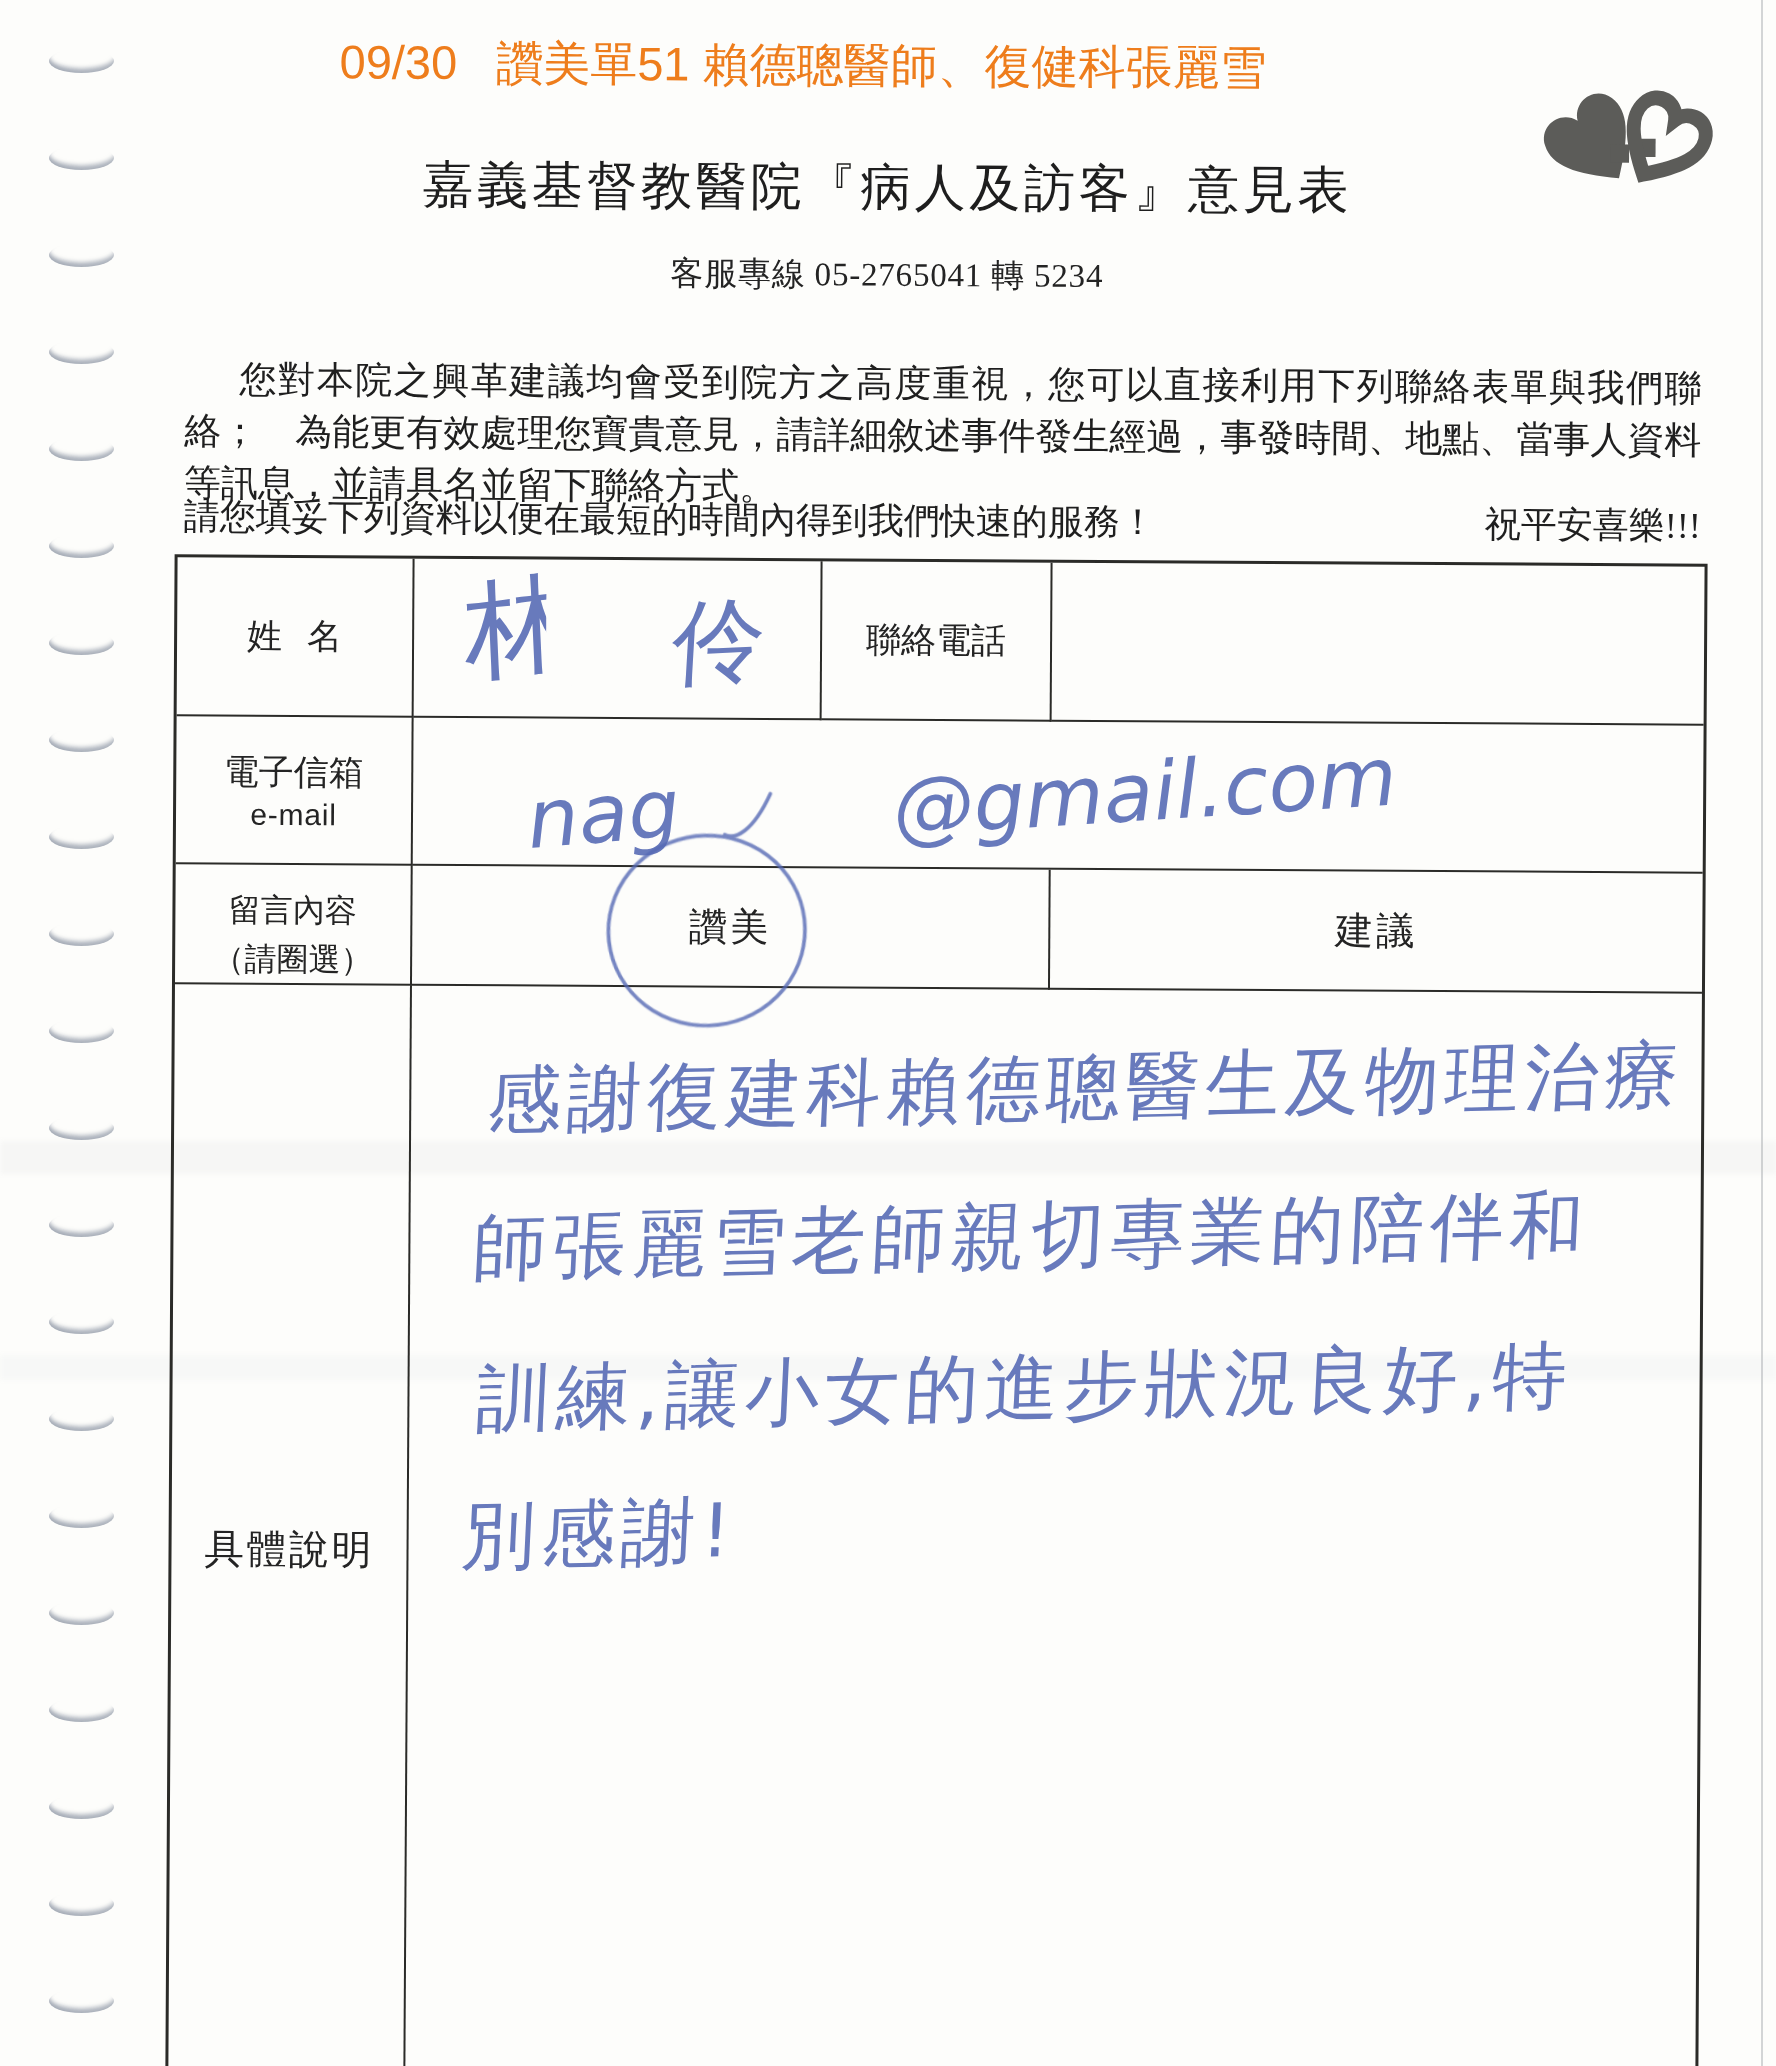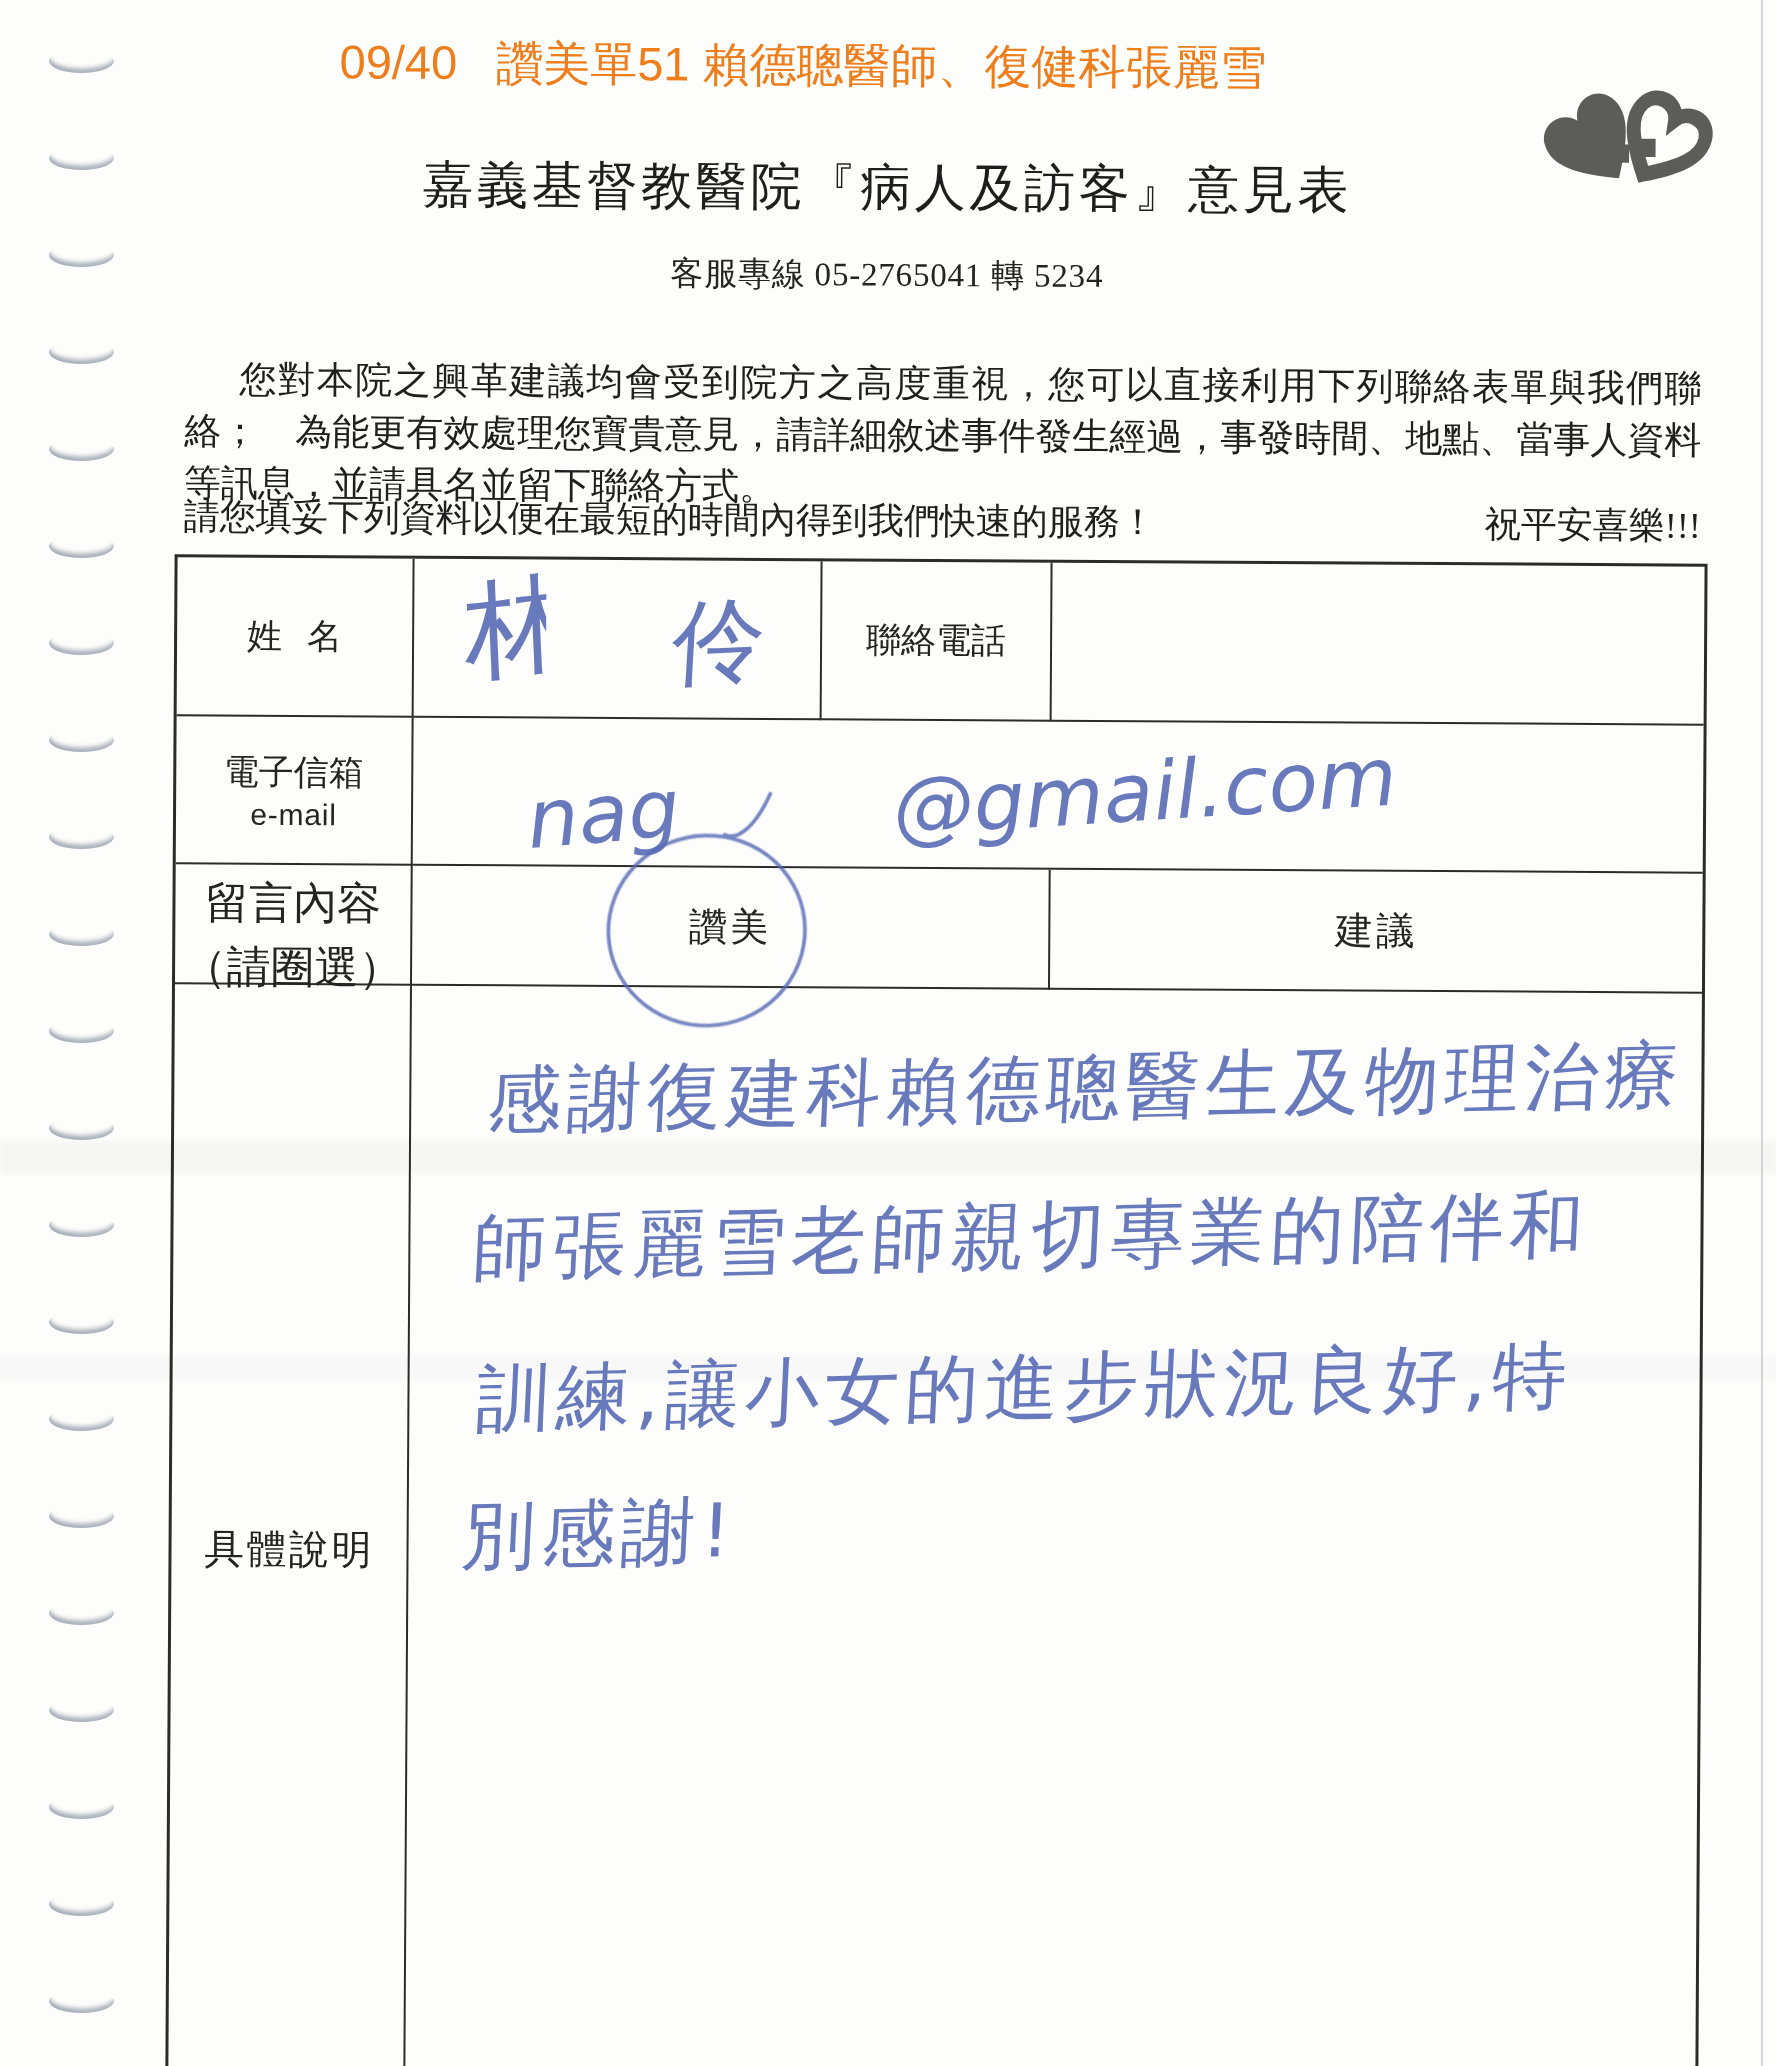--- a/index.html
+++ b/index.html
@@ -100,21 +100,21 @@
       <div class="hole"></div>
     </div>
 
   <div class="crease-a"></div>
   <div class="crease-b"></div>
   <div class="paper-edge"></div>
 
   <div class="tilt">
 
     <div class="anno" style="color:#ee7d1c;">
-      <span class="d">09/40</span><span>讚美單51 賴德聰醫師、復健科張麗雪</span>
+      <span class="d">09/30</span><span>讚美單51 賴德聰醫師、復健科張麗雪</span>
     </div>
 
     <svg class="logo" viewBox="0 0 500 370">
       <g fill="#5c5c59">
         <path d="M0,-28 C-12,-54 -54,-54 -64,-26 C-74,2 -52,30 0,70 C52,30 74,2 64,-26 C54,-54 12,-54 0,-28 Z" transform="translate(160,165) rotate(-36) scale(1.55,1.75)"></path>
         <rect x="212" y="182" width="44" height="44"></rect>
         <rect x="276" y="168" width="44" height="44"></rect>
       </g>
       <path d="M0,-28 C-12,-54 -54,-54 -64,-26 C-74,2 -52,30 0,70 C52,30 74,2 64,-26 C54,-54 12,-54 0,-28 Z" transform="translate(345,160) rotate(30) scale(1.35,1.55)" fill="none" stroke="#5c5c59" stroke-width="24"></path>
     </svg>
@@ -146,21 +146,21 @@
           <span class="email-en">e-mail</span>
         </span>
       </div>
       <div class="cell bb sp3">
         <span class="hw hw-email-pre">nag</span>
         <span class="redaction red-email"></span>
         <span class="hw hw-email-suf">@gmail.com</span>
       </div>
 
       <div class="cell br bb">
-        <span class="lbl-stack" style="gap:5px;font-size:44px;margin-top:23px;">
+        <span class="lbl-stack" style="gap:5px;font-size:32px;margin-top:23px;">
           <span>留言內容</span>
           <span>（請圈選）</span>
         </span>
       </div>
       <div class="cell br bb sp2 opt">讚美</div>
       <div class="cell bb opt">建議</div>
 
       <div class="cell br detail-cell">
         <span class="detail-lbl">具體說明</span>
       </div>

